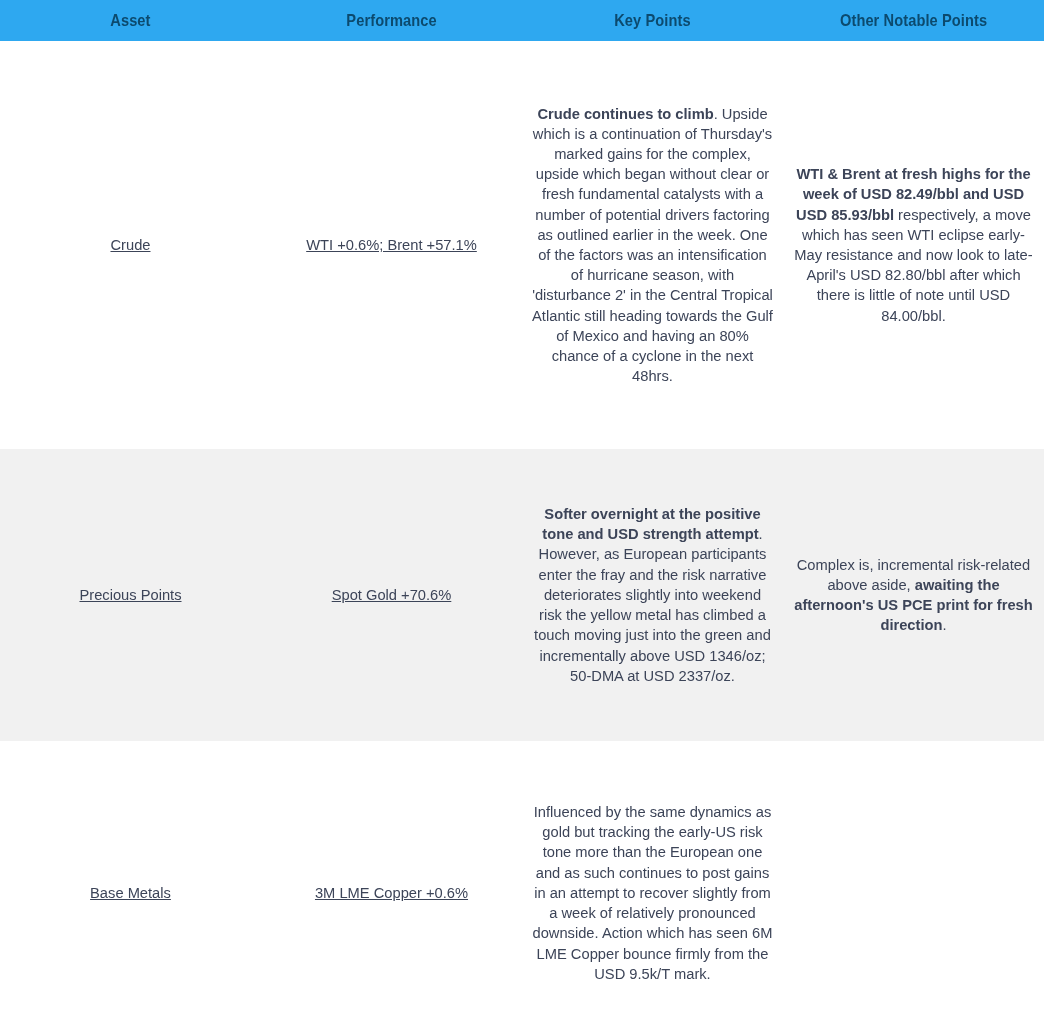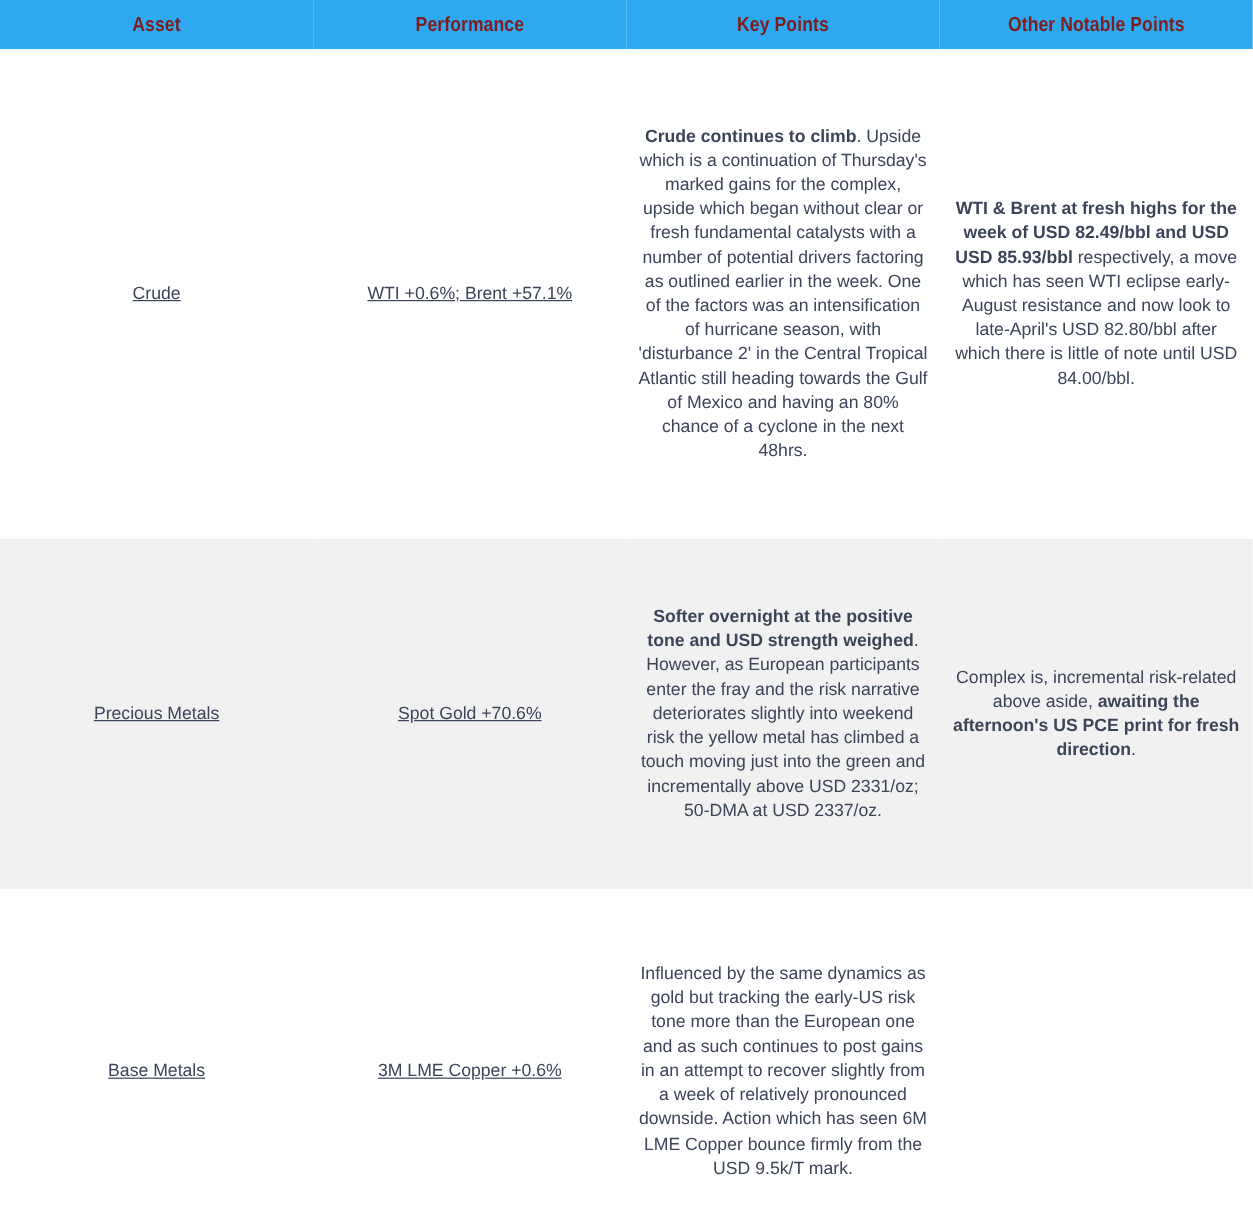--- a/index.html
+++ b/index.html
@@ -19,21 +19,21 @@
     border-collapse: collapse;
     table-layout: fixed;
   }
   table.market-table col.c-asset   { width: 261px; }
   table.market-table col.c-perf    { width: 261px; }
   table.market-table col.c-key     { width: 261px; }
   table.market-table col.c-other   { width: 261px; }
 
   thead th {
     background: #2ea8f0;
-    color: #7f1d1d;
+    color: #0c4a6e;
     font-size: 17px;
     font-weight: bold;
     text-align: center;
     vertical-align: middle;
     height: 41px;
     padding: 0;
     letter-spacing: 0.1px;
     font-stretch: condensed;
   }
   thead th span {
@@ -88,27 +88,27 @@
       <th><span>Key Points</span></th>
       <th><span>Other Notable Points</span></th>
     </tr>
   </thead>
   <tbody>
 
     <tr class="row-plain row-1">
       <td class="cell-asset">Crude</td>
       <td class="cell-perf">WTI +0.6%; Brent +57.1%</td>
       <td class="cell-narrative"><span class="lead">Crude continues to climb</span><span>. Upside which is a continuation of Thursday's marked gains for the complex, upside which began without clear or fresh fundamental catalysts with a number of potential drivers factoring as outlined earlier in the week. One of the factors was an intensification of hurricane season, with 'disturbance 2' in the Central Tropical Atlantic still heading towards the Gulf of Mexico and having an 80% chance of a cyclone in the next 48hrs.</span></td>
-      <td class="cell-narrative"><span class="lead">WTI &amp; Brent at fresh highs for the week of USD 82.49/bbl and USD USD 85.93/bbl</span><span> respectively, a move which has seen WTI eclipse early-August resistance and now look to late-April's USD 82.80/bbl after which there is little of note until USD 84.00/bbl.</span></td>
+      <td class="cell-narrative"><span class="lead">WTI &amp; Brent at fresh highs for the week of USD 82.49/bbl and USD USD 85.93/bbl</span><span> respectively, a move which has seen WTI eclipse early-May resistance and now look to late-April's USD 82.80/bbl after which there is little of note until USD 84.00/bbl.</span></td>
     </tr>
 
     <tr class="row-shaded row-2">
-      <td class="cell-asset">Precious Metals</td>
+      <td class="cell-asset">Precious Points</td>
       <td class="cell-perf">Spot Gold +70.6%</td>
-      <td class="cell-narrative"><span class="lead">Softer overnight at the positive tone and USD strength weighed</span><span>. However, as European participants enter the fray and the risk narrative deteriorates slightly into weekend risk the yellow metal has climbed a touch moving just into the green and incrementally above USD 2331/oz; 50-DMA at USD 2337/oz.</span></td>
+      <td class="cell-narrative"><span class="lead">Softer overnight at the positive tone and USD strength attempt</span><span>. However, as European participants enter the fray and the risk narrative deteriorates slightly into weekend risk the yellow metal has climbed a touch moving just into the green and incrementally above USD 1346/oz; 50-DMA at USD 2337/oz.</span></td>
       <td class="cell-narrative"><span>Complex is, incremental risk-related above aside, </span><span class="lead">awaiting the afternoon's US PCE print for fresh direction</span><span>.</span></td>
     </tr>
 
     <tr class="row-plain row-3">
       <td class="cell-asset">Base Metals</td>
       <td class="cell-perf">3M LME Copper +0.6%</td>
       <td class="cell-narrative"><span class="lead"></span><span>Influenced by the same dynamics as gold but tracking the early-US risk tone more than the European one and as such continues to post gains in an attempt to recover slightly from a week of relatively pronounced downside. Action which has seen 6M LME Copper bounce firmly from the USD 9.5k/T mark.</span></td>
       <td class="cell-narrative"><span></span><span class="lead"></span><span></span></td>
     </tr>
 

